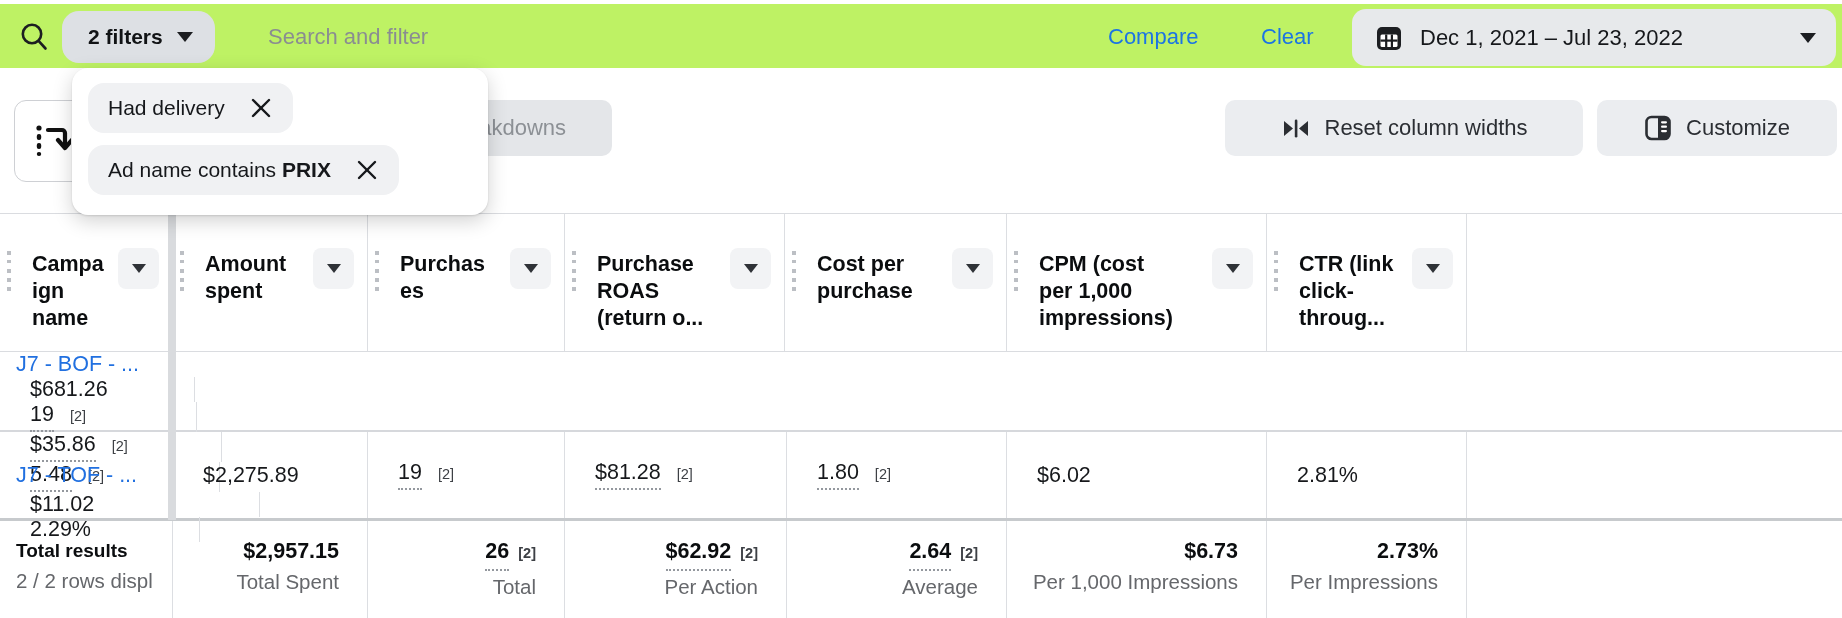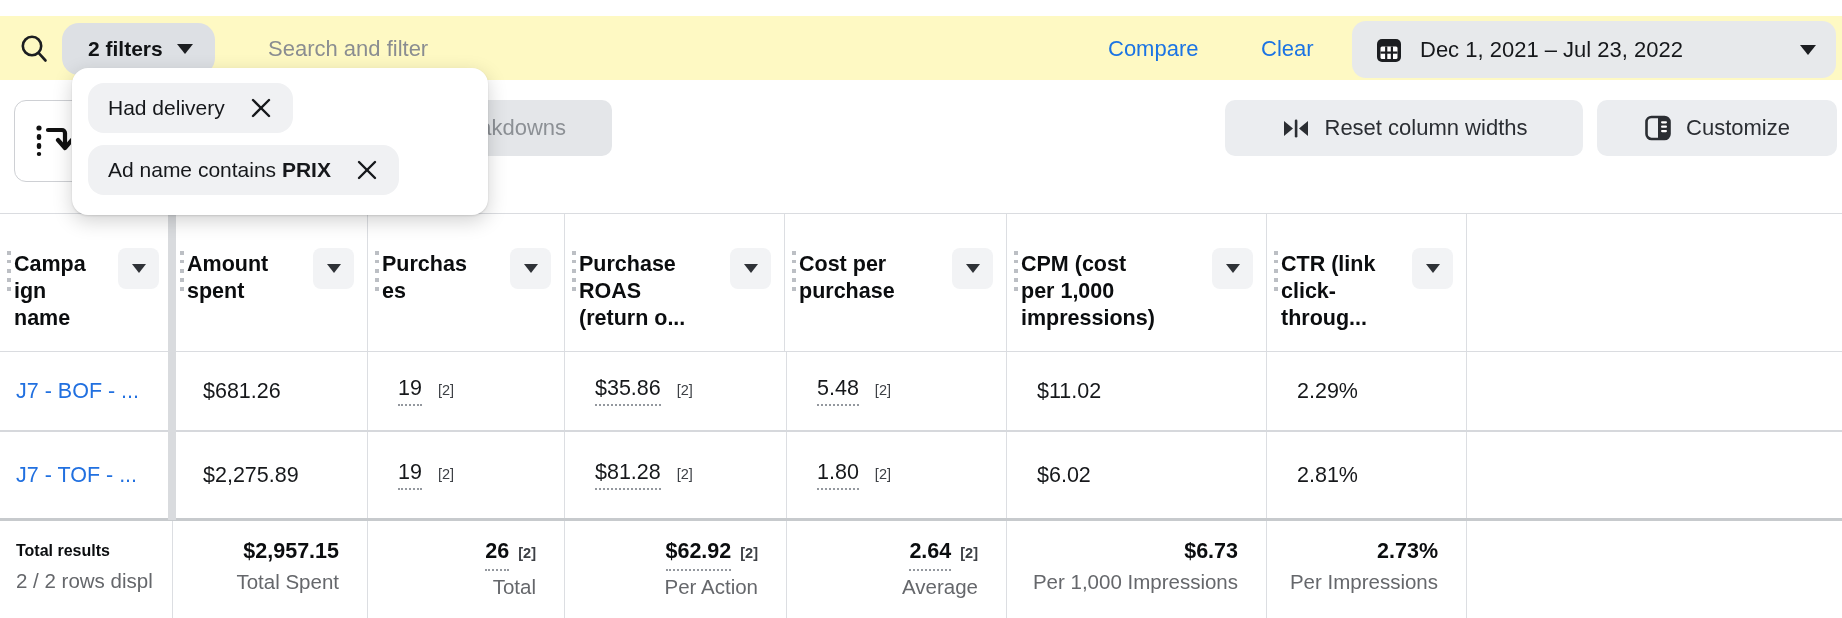--- a/index.html
+++ b/index.html
@@ -2,21 +2,21 @@
 <html><head>
 <meta charset="utf-8">
 <style>
   * { margin:0; padding:0; box-sizing:border-box; }
   html,body { background:#fff; }
   #app {
     position:relative; width:1842px; height:618px; overflow:hidden;
     font-family:"Liberation Sans", sans-serif; color:#1c1e21; background:#fff;
   }
   
-  .topbar { position:absolute; left:0; top:16px; width:1842px; height:64px; background:#fef9c3; z-index:20; }
+  .topbar { position:absolute; left:0; top:4px; width:1842px; height:64px; background:#bef264; z-index:20; }
   .search-icon { position:absolute; left:18px; top:17px; }
   .filters-pill {
     position:absolute; left:62px; top:7px; height:52px; padding:0 22px 0 26px;
     background:#dde0e4; border-radius:17px; display:flex; align-items:center; gap:14px; cursor:pointer;
   }
   .filters-pill .lbl { font-size:21px; font-weight:700; color:#111315; }
   .caret { width:0; height:0; border-left:8px solid transparent; border-right:8px solid transparent; border-top:10px solid #1c1e21; }
   .search-input {
     position:absolute; left:268px; top:14px; width:560px; height:38px; border:none; outline:none;
     font-family:"Liberation Sans",sans-serif; font-size:22px; color:#1c1e21; background:transparent;
@@ -57,48 +57,48 @@
   .chip .txt { font-size:21px; color:#16181b; white-space:pre; }
   .chip .txt b { font-weight:700; }
   .chip-x { display:flex; align-items:center; cursor:pointer; }
   
   .table { position:absolute; left:0; top:213px; width:1842px; z-index:5; }
   .trow { display:flex; width:1842px; }
   .cell { border-right:1px solid #dcdee2; position:relative; }
   .c0{width:173px}.c1{width:195px}.c2{width:197px}.c3{width:222px}.c4{width:220px}.c5{width:260px}.c6{width:200px}
   .c7{flex:1; border-right:none;}
   .thead { height:139px; border-top:1px solid #dadce0; border-bottom:1px solid #dadce0; }
-  .th { padding:37px 0 0 14px; cursor:pointer; }
+  .th { padding:37px 0 0 32px; cursor:pointer; }
   .th .hlabel { font-size:21.5px; line-height:27px; font-weight:700; color:#0b0d0f; }
   .wa { overflow-wrap:anywhere; }
   .w0{width:74px}.w1{width:122px}.w2{width:86px}.w3{width:122px}.w4{width:132px}.w5{width:133px}.w6{width:106px}
   .drag {
     position:absolute; left:7px; top:37px; width:3.5px; height:44px;
     background:repeating-linear-gradient(to bottom,#bcbfc4 0 3.5px,transparent 3.5px 9px); cursor:col-resize;
   }
   .sortbtn {
     position:absolute; right:13px; top:34px; width:41px; height:41px; border-radius:8px; background:#f2f3f5;
     display:flex; align-items:center; justify-content:center; cursor:pointer;
   }
   .sortbtn .caret { border-left:7px solid transparent; border-right:7px solid transparent; border-top:9px solid #2f3237; }
   .datarow .cell { display:flex; align-items:center; padding-left:30px; font-size:21.5px; color:#16181b; }
   .datarow .c0 { padding-left:16px; }
-  .r1 { height:80px; border-bottom:2px solid #d6d8dc; }
+  .r1 { height:80px; border-bottom:2px solid #d6d8dc;flex-direction:column; }
   .r2 { height:86px; }
   .camp-link { color:#2170e0; cursor:pointer; white-space:nowrap; }
   .metric { display:flex; align-items:baseline; gap:16px; }
   .dotted { border-bottom:2.5px dotted #94989e; padding-bottom:3px; }
   .fn { font-size:14.5px; color:#3d4045; }
   
   .colband { position:absolute; left:168px; top:0; width:8px; height:307px; background:#d9dbde; z-index:6; }
   
   .tfoot { border-top:3px solid #c7cacd; height:103px; background:#fff; }
   .tfoot .cell { padding:15px 28px 0 0; text-align:right; }
   .tfoot .cell.c0 { padding:15px 0 0 16px; text-align:left; overflow:hidden; white-space:nowrap; }
-  .tot-title { font-size:16px; font-weight:700; color:#0b0d0f; line-height:30px; }
+  .tot-title { font-size:19px; font-weight:700; color:#0b0d0f; line-height:30px; }
   .tot-sub { font-size:20.5px; color:#65676b; line-height:30px; }
   .tot-val { display:flex; justify-content:flex-end; align-items:baseline; gap:9px; font-size:21.5px; font-weight:700; color:#0b0d0f; line-height:30px; }
   .tot-label { font-size:20.5px; color:#65676b; line-height:31px; white-space:nowrap; }
   svg { display:block; }
 </style>
 </head>
 <body>
 
 <div id="app">
 

